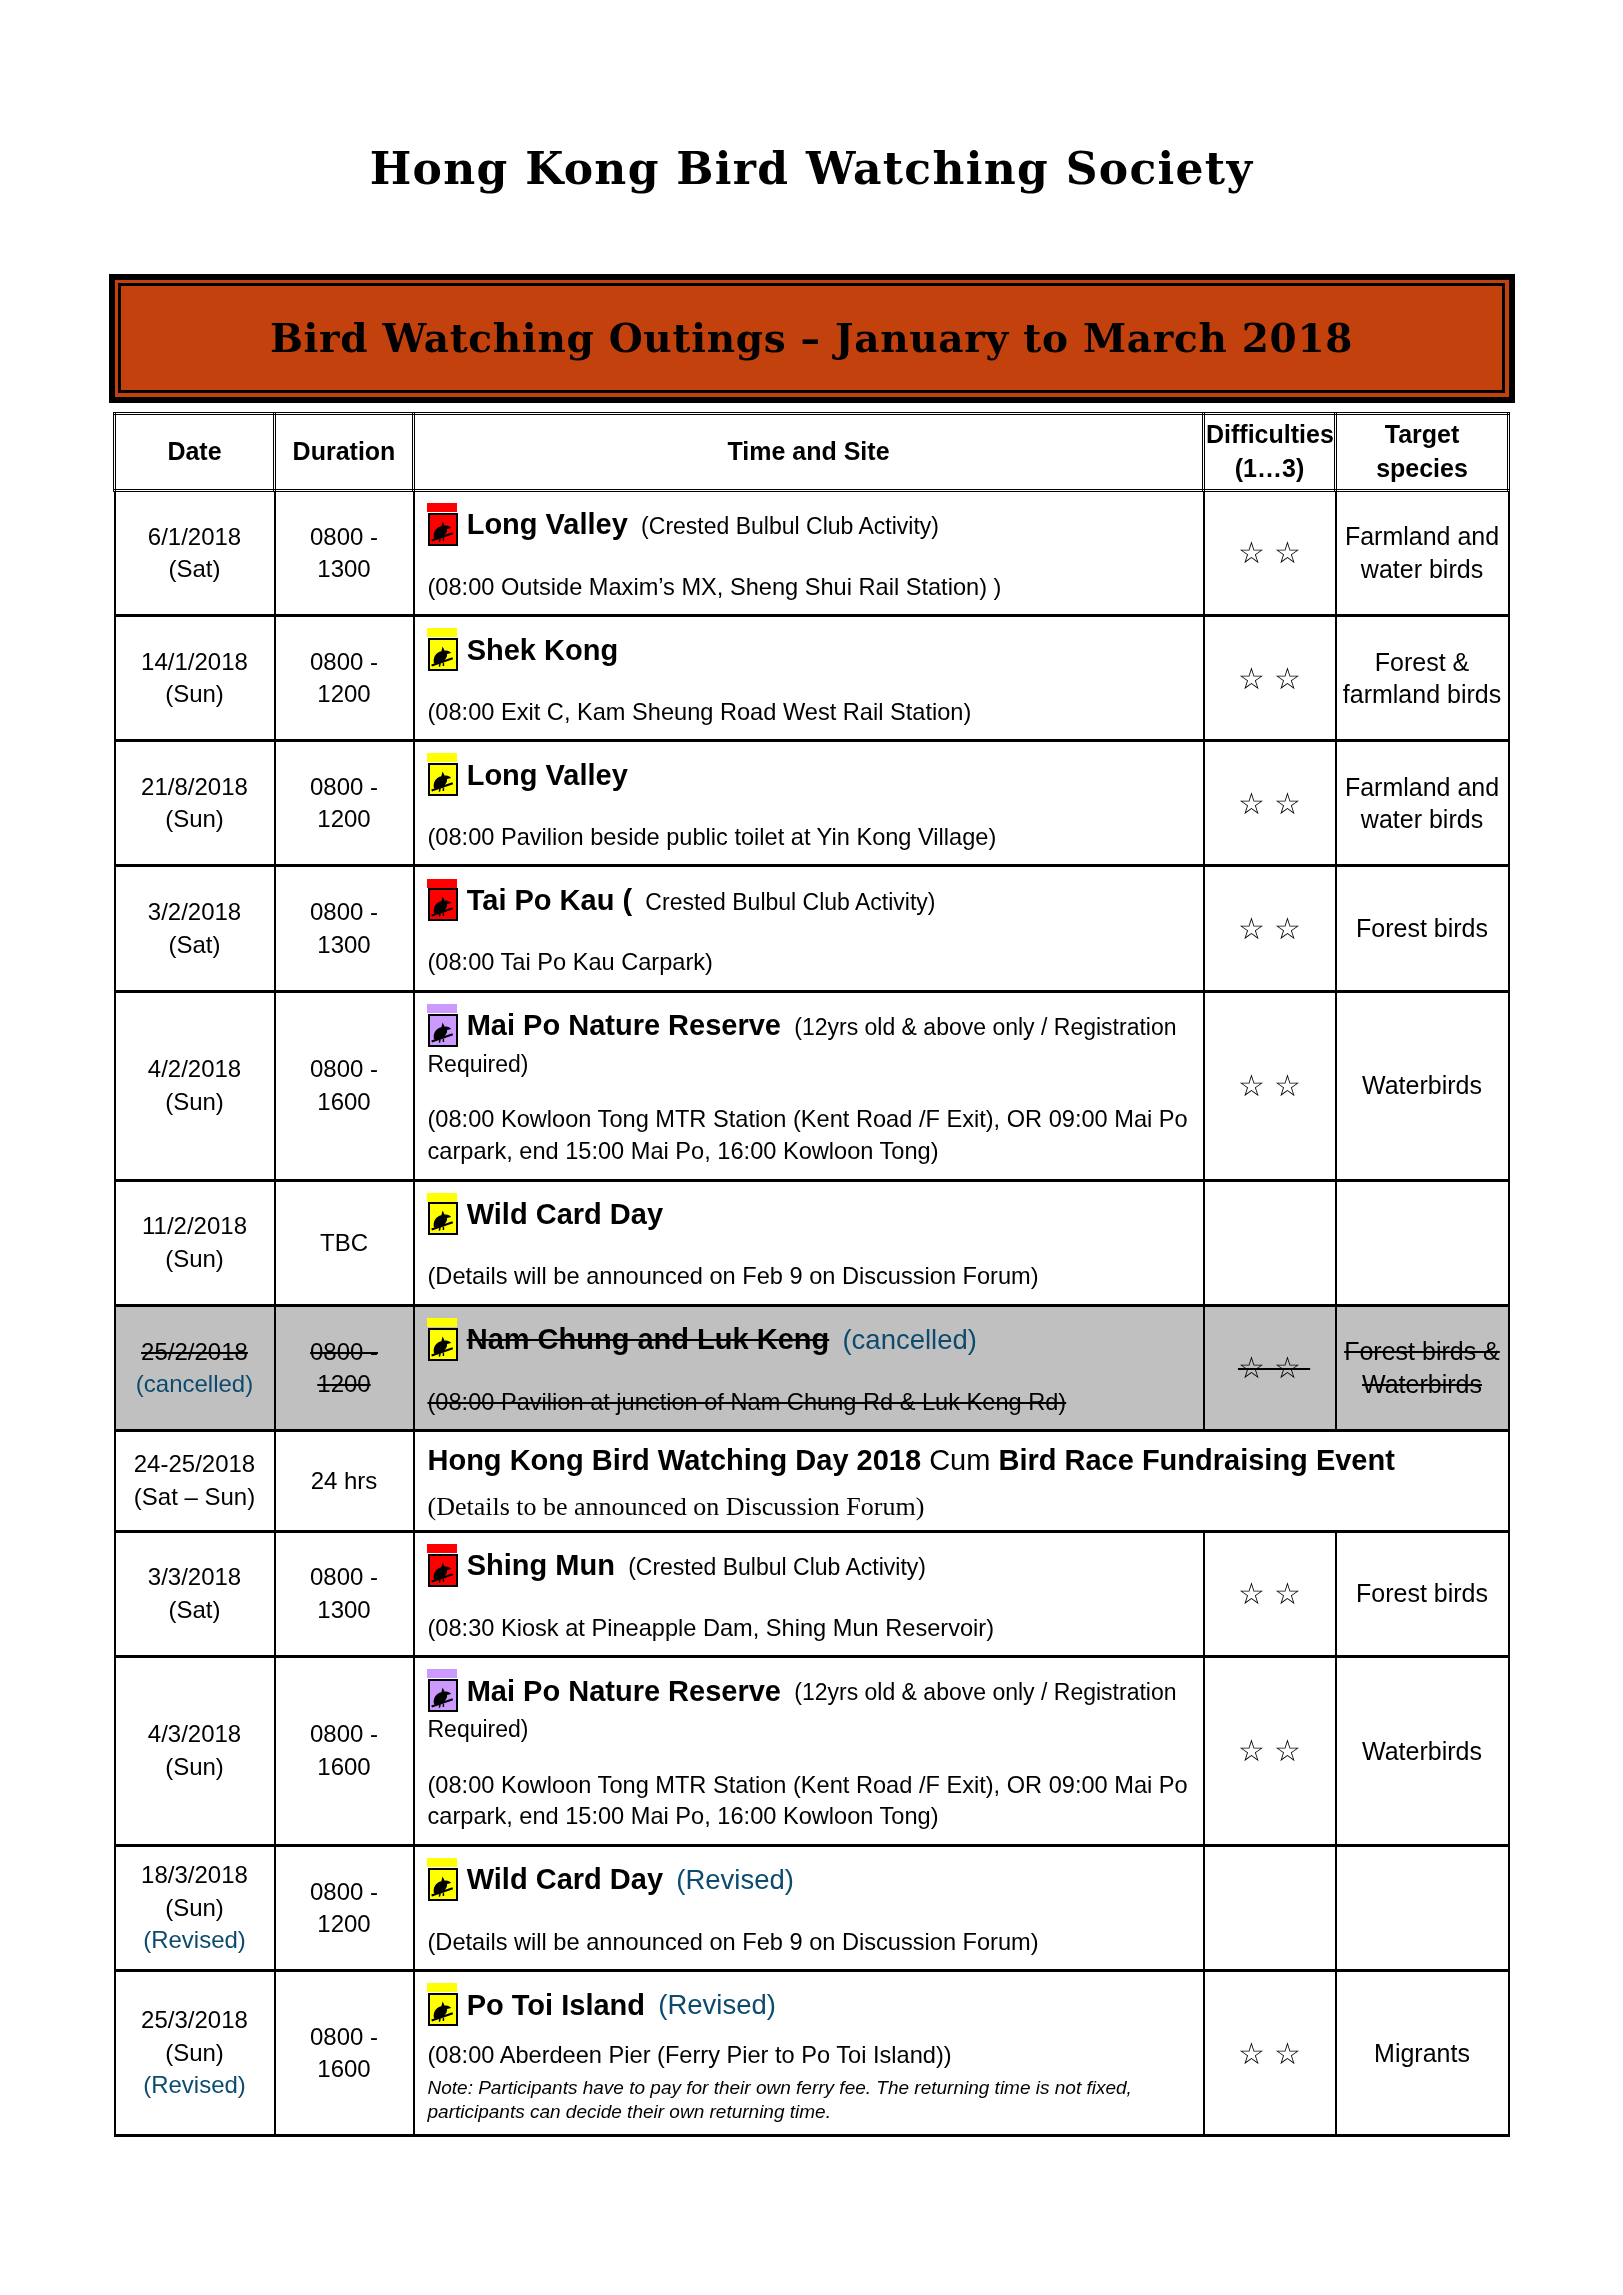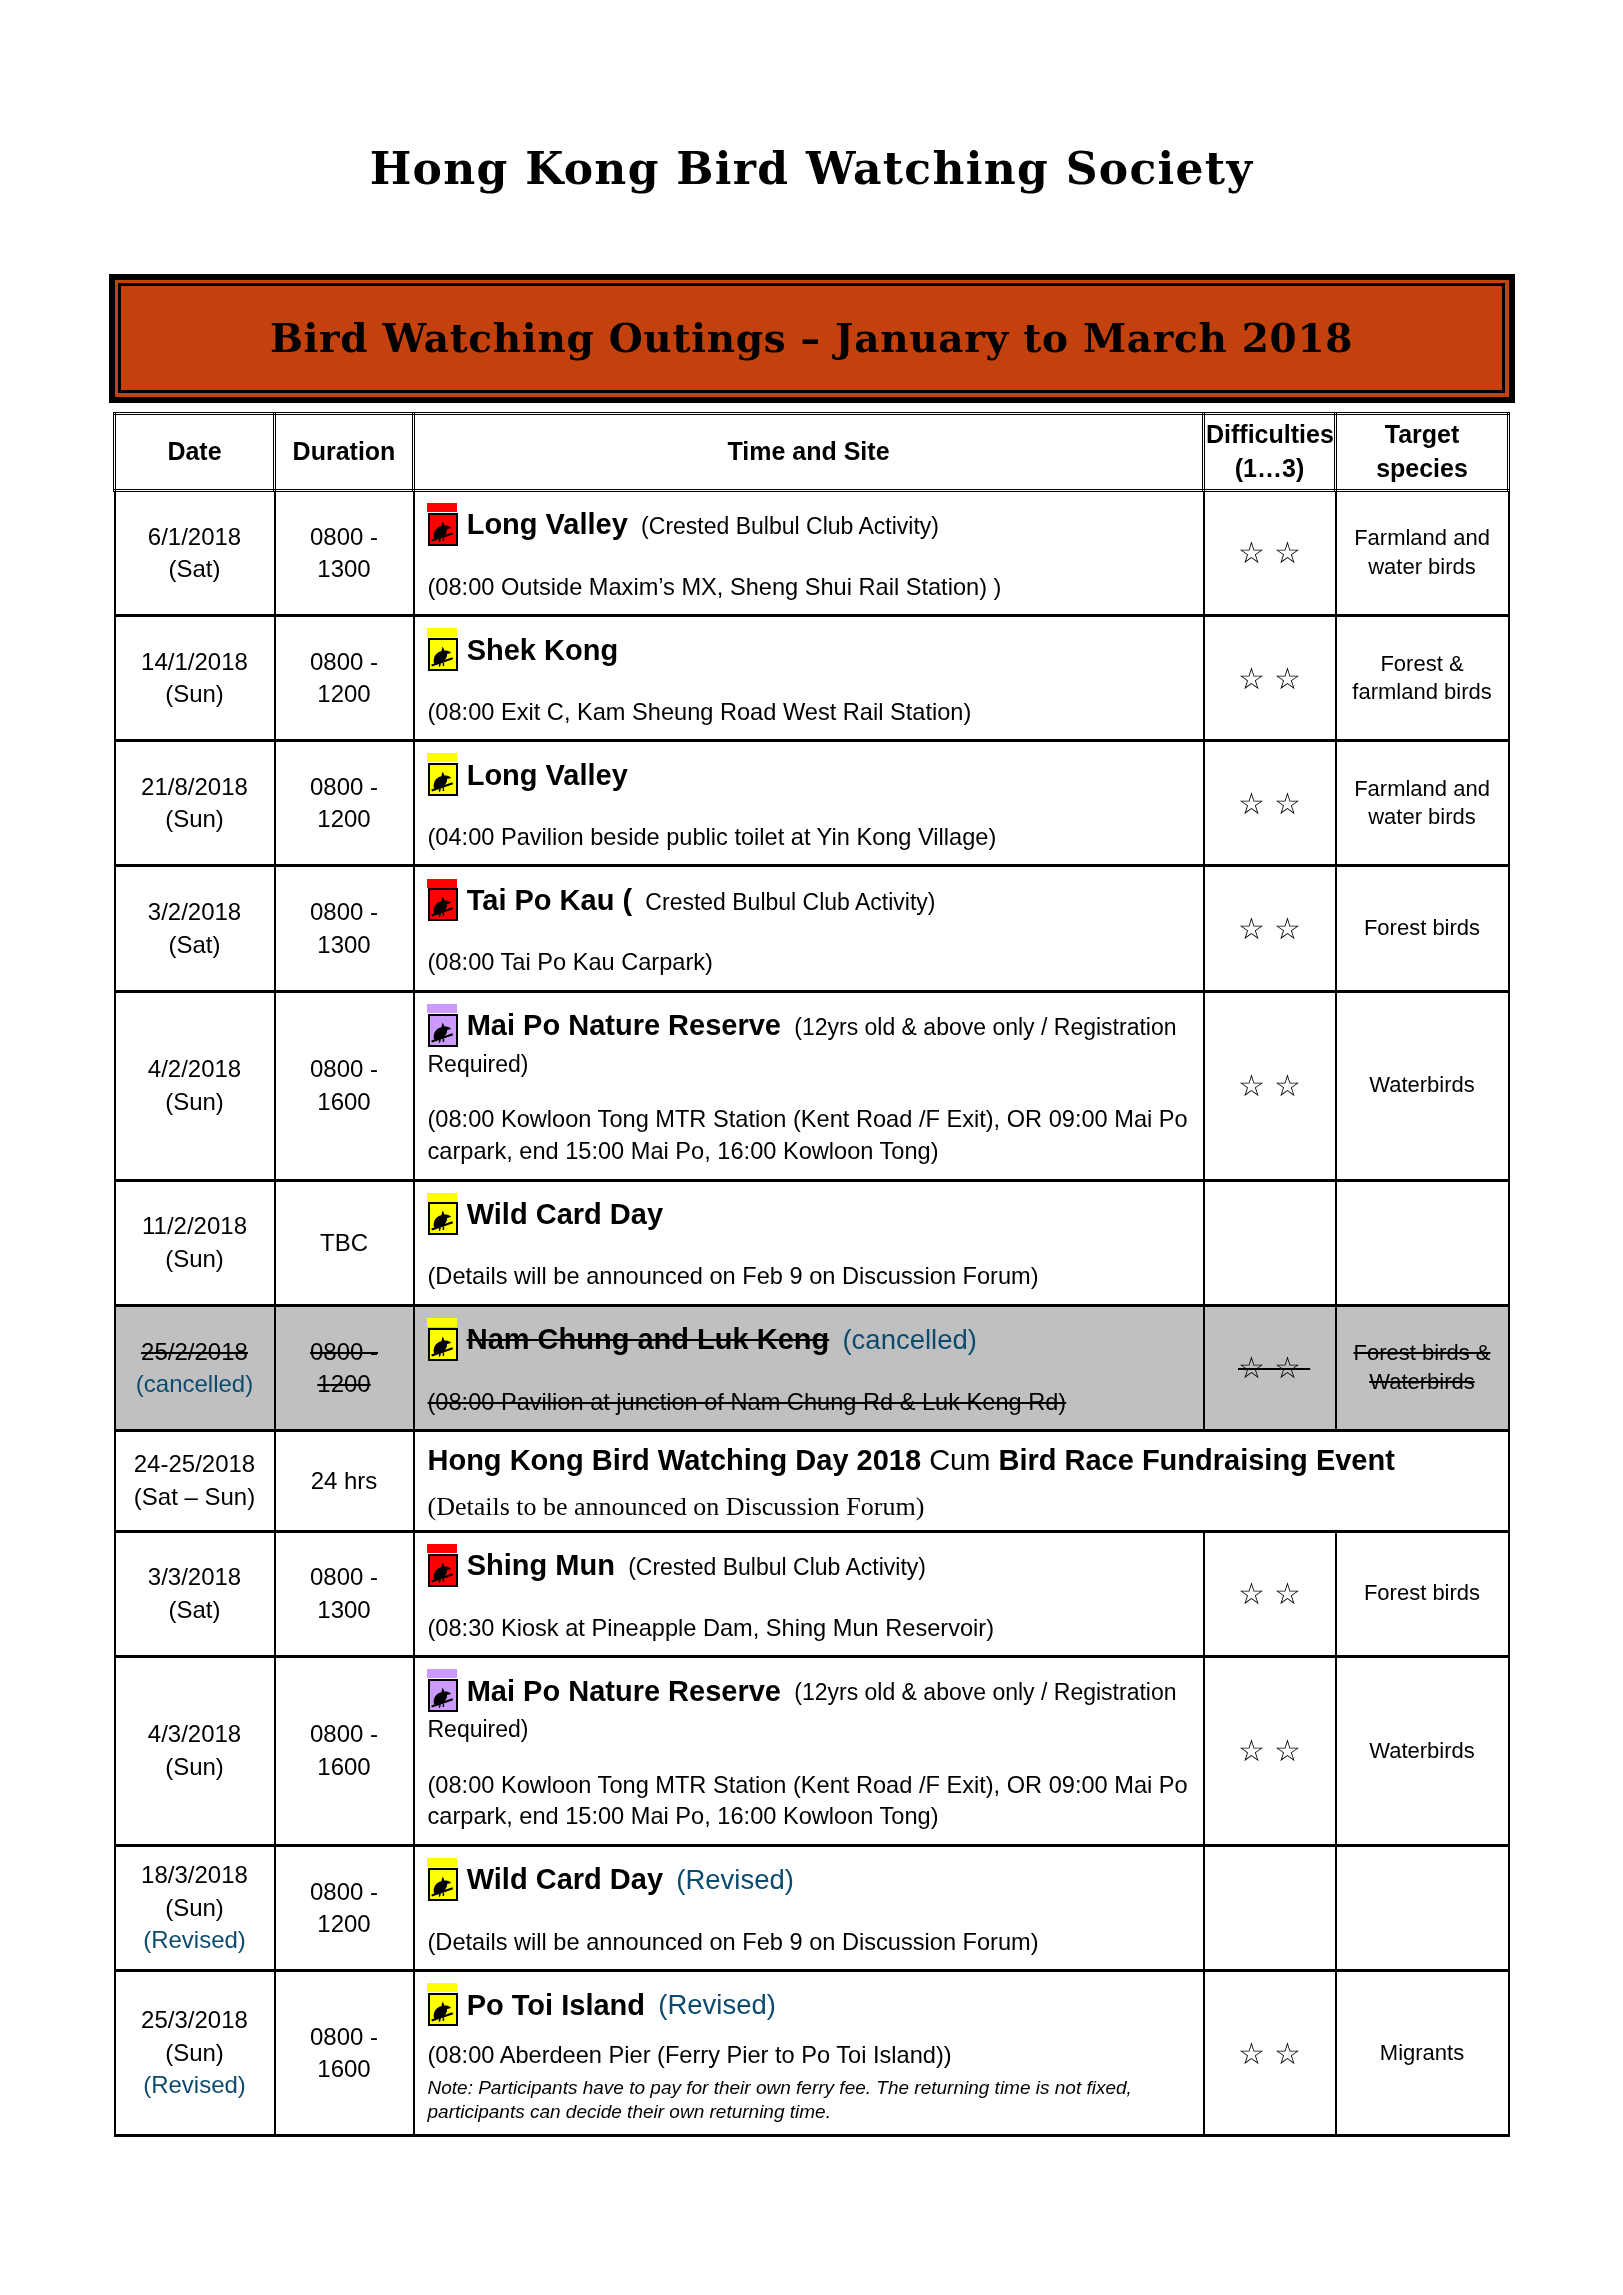--- a/index.html
+++ b/index.html
@@ -67,21 +67,21 @@
   .outings tbody tr:last-child td { border-bottom-width: 3.9px; }
   .outings tbody tr { height: 82px; }
   tr.row-tall { height: 115px !important; }
   tr.row-xtall { height: 122px !important; }
 
   .cell-date { text-align: center; font-size: 24px; line-height: 1.35; }
   .cell-dur  { text-align: center; font-size: 24px; line-height: 1.35; padding: 0 11.8px; }
   .cell-site { vertical-align: top; padding: 15.7px 6.5px 10.5px 13px; }
   .cell-diff { text-align: center; font-size: 30px; }
   .cell-diff .stars { letter-spacing: 9.2px; padding-left: 9.2px; white-space: nowrap; }
-  .cell-target { text-align: center; font-size: 22px; line-height: 1.3; padding: 0 3.9px; }
+  .cell-target { text-align: center; font-size: 25px; line-height: 1.3; padding: 0 3.9px; }
 
   .site-title { font-size: 29px; font-weight: bold; line-height: 1.1; }
   .site-title .paren { font-weight: normal; font-size: 23px; margin-left: 5.2px; }
   .site-title .flag  { font-weight: normal; font-size: 27.5px; margin-left: 5.2px; }
   .site-loc  { font-size: 23.6px; margin-top: 26px; line-height: 1.35; }
   .site-note { font-size: 19px; font-style: italic; margin-top: 3.9px; line-height: 1.25; }
 
   .red { color: #0c4a6e; }
   .strike { text-decoration: line-through; text-decoration-thickness: 2.3px; }
   tr.cancelled td { background: #C0C0C0; }
@@ -199,21 +199,21 @@
         <div>21/8/2018</div>
         <div>(Sun)</div>
       </td>
       <td class="cell-dur">0800 - 1200</td>
       <td class="cell-site">
         <div class="site-title">
           <span class="oicon oicon-yellow"><svg viewBox="0 0 32 32">
                 <use href="#bird-glyph"></use>
               </svg></span><span>Long Valley</span>
         </div>
-        <div class="site-loc">(04:00 Pavilion beside public toilet at Yin Kong Village)</div>
+        <div class="site-loc">(08:00 Pavilion beside public toilet at Yin Kong Village)</div>
       </td>
       <td class="cell-diff"><span class="stars">☆☆</span></td>
       <td class="cell-target">Farmland and water birds</td>
     </tr>
 
 
     <tr>
       <td class="cell-date">
         <div>3/2/2018</div>
         <div>(Sat)</div>

